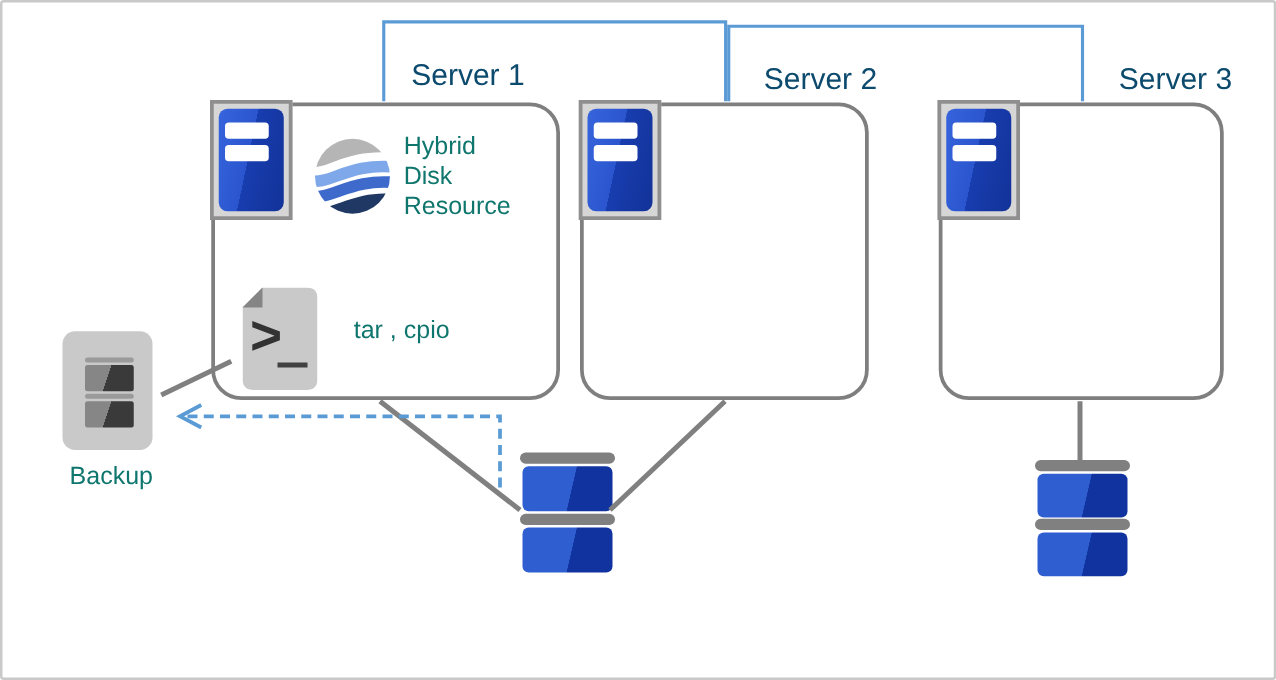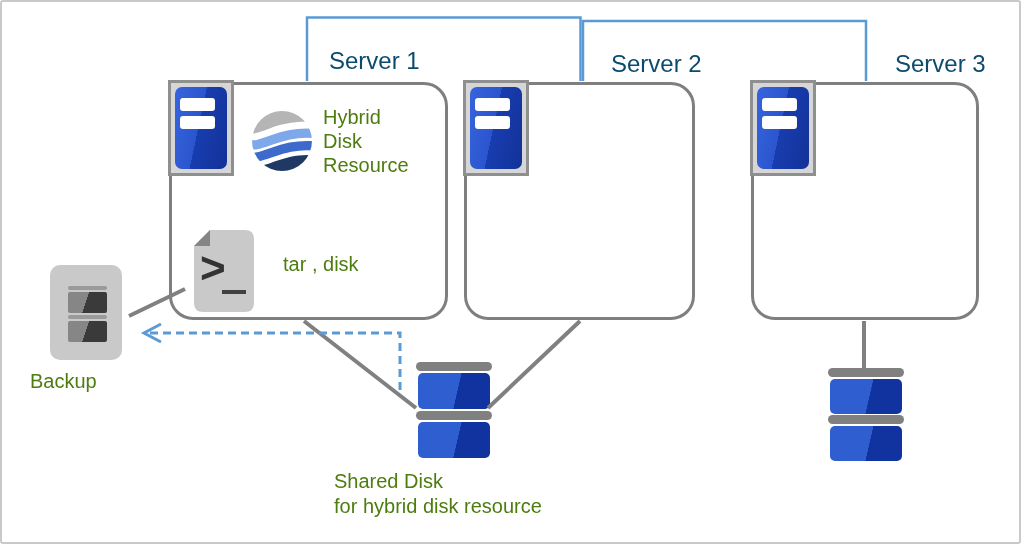--- a/index.html
+++ b/index.html
@@ -58,22 +58,22 @@
     border-radius:7px;
     background:linear-gradient(102deg,#3764DC 0%,#2A55CE 46%,#183DAF 46%,#123298 100%);
   }
   .tower-bar{
     position:absolute;left:9px;width:35px;height:13px;
     background:#fff;border-radius:3px;
   }
   .tb1{top:15px;} .tb2{top:33px;}
 
   
-  .text-block{position:absolute;font-size:20px;line-height:25px;color:#4d7c0f;z-index:4;}
-  .center{text-align:left;}
+  .text-block{position:absolute;font-size:20px;line-height:25px;color:#0f766e;z-index:4;}
+  .center{text-align:center;}
   .hybrid-text{left:321px;top:103px;line-height:24px;}
   .tar-text{left:281px;top:250px;white-space:nowrap;}
   .backup-text{left:28px;top:367px;width:118px;}
   .shared-label{left:332px;top:467px;width:240px;}
   .hybriddisk-label{left:742px;top:470px;width:240px;}
 
   
   .wave-icon{position:absolute;left:249px;top:108px;z-index:2;}
 
   
@@ -177,39 +177,35 @@
     <div>Resource</div>
   </div>
 
   <svg class="script-icon" width="60" height="82" viewBox="0 0 60 82">
     <path d="M16,0 H51 Q60,0 60,9 V73 Q60,82 51,82 H9 Q0,82 0,73 V16 Z" fill="#C9C9C9"></path>
     <path d="M16,0 V16 H0 Z" fill="#858585"></path>
     <text x="6" y="53" font-family="Liberation Sans, sans-serif" font-size="44" font-weight="bold" fill="#333333">&gt;</text>
     <rect x="28" y="60" width="24" height="4" fill="#404040"></rect>
   </svg>
 
-  <div class="text-block tar-text">tar , disk</div>
+  <div class="text-block tar-text">tar , cpio</div>
 
   <div class="backup-device">
     <div class="bd-bar bd-bar1"></div>
     <div class="bd-slot bd-slot1"></div>
     <div class="bd-bar bd-bar2"></div>
     <div class="bd-slot bd-slot2"></div>
   </div>
   <div class="text-block center backup-text">
     <div>Backup</div>
   </div>
 
   <div class="disk-pill sd-pill1"></div>
   <div class="disk-box sd-box1"></div>
   <div class="disk-pill sd-pill2"></div>
   <div class="disk-box sd-box2"></div>
-  <div class="text-block center shared-label">
-    <div>Shared Disk</div>
-    <div>for hybrid disk resource</div>
-  </div>
 
   <div class="disk-pill hd-pill1"></div>
   <div class="disk-box hd-box1"></div>
   <div class="disk-pill hd-pill2"></div>
   <div class="disk-box hd-box2"></div>
 
 </div>
 
 </body></html>

